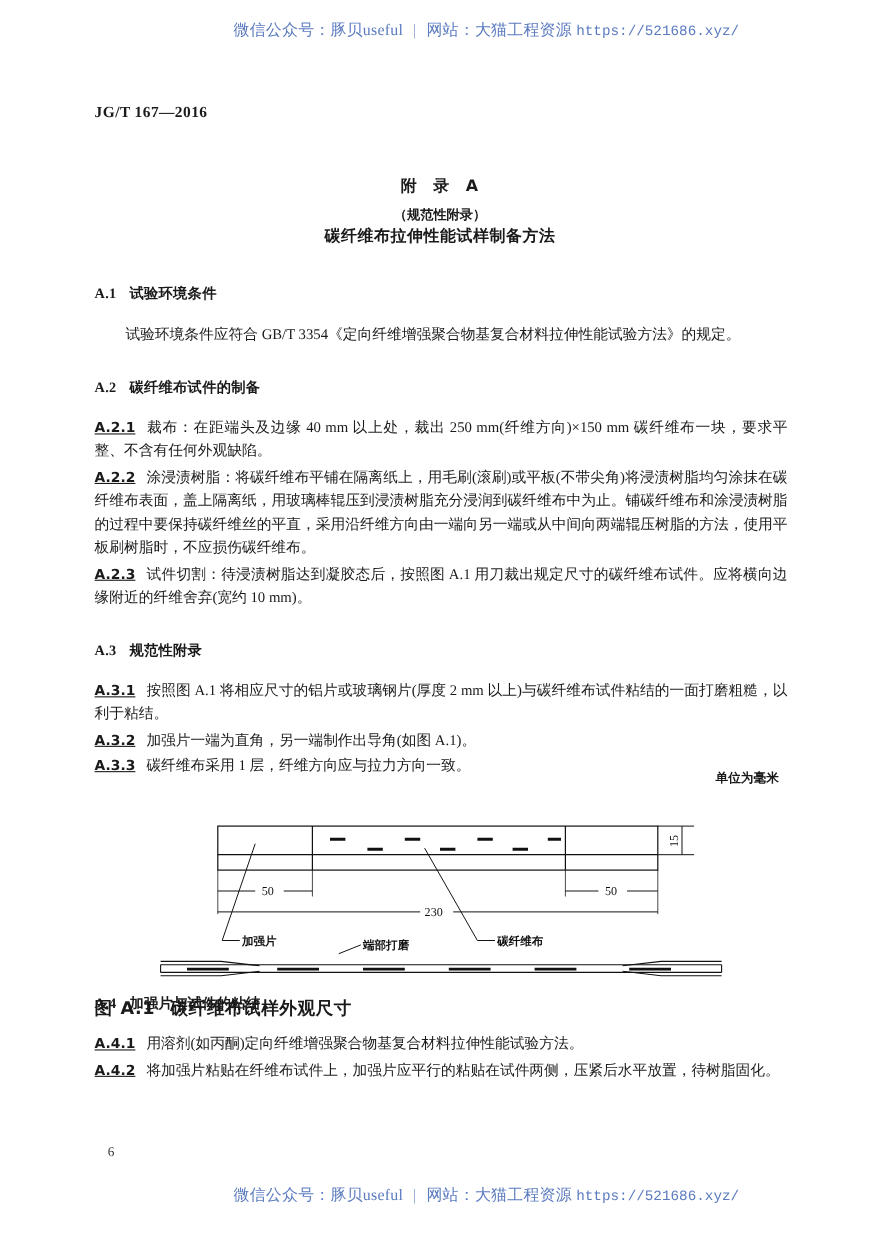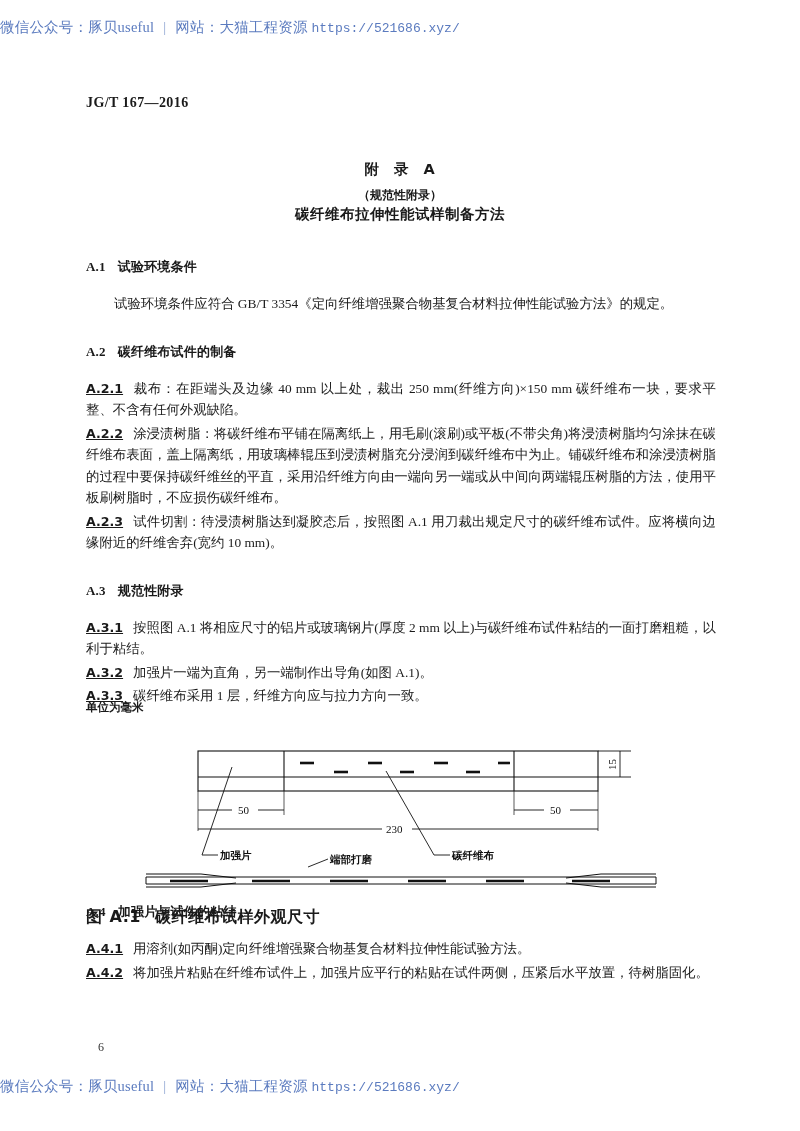--- a/index.html
+++ b/index.html
@@ -21,21 +21,21 @@
     width: 800px;
     height: 1131px;
     background: #fff;
   }
 
   
   .watermark {
     position: absolute;
     left: 0;
     width: 672px;
-    text-align: left;
+    text-align: right;
     color: #5b7bbf;
     font-size: 14.5px;
     letter-spacing: 0.2px;
     white-space: nowrap;
   }
   .watermark .sep {
     display: inline-block;
     margin: 0 9px;
     color: #8aa2d0;
   }
@@ -120,20 +120,21 @@
   .gap-md { height: 26px; }
 
   
   .figure-wrap {
     position: absolute;
     left: 86px;
     top: 700px;
     width: 630px;
   }
   .unit-note {
+    text-align: right;
     font-family: "DejaVu Sans", sans-serif;
     font-size: 11.5px;
     font-weight: bold;
     padding-right: 8px;
     margin-bottom: 4px;
   }
   .fig-caption {
     text-align: left;
     font-family: "DejaVu Sans", sans-serif;
     font-weight: bold;

